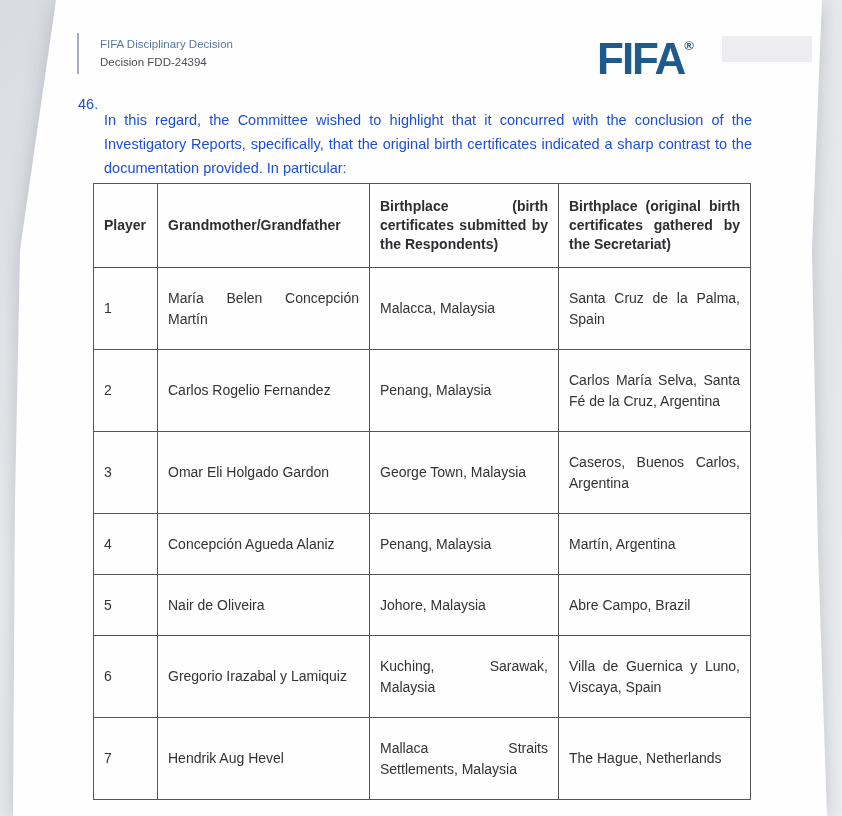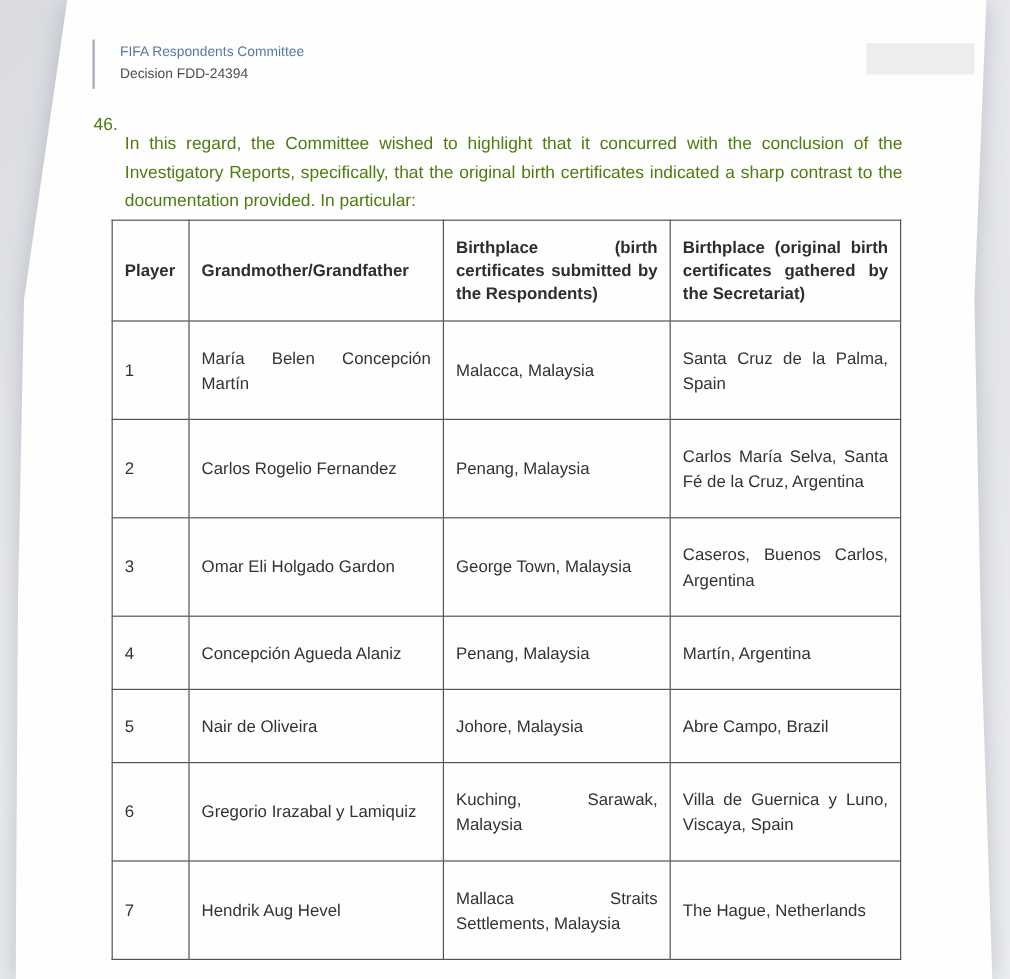--- a/index.html
+++ b/index.html
@@ -77,21 +77,21 @@
   }
   
   .para {
     position: absolute;
     left: 78px;
     top: 92px;
     width: 674px;
     display: flex;
     font-size: 14.5px;
     line-height: 24px;
-    color: #4d7c0f;
+    color: #1d4ed8;
   }
   .para .num {
     flex: none;
     width: 26px;
   }
   .para .ptext {
     flex: 1;
     text-align: justify;
     margin-top: 16px;
   }
@@ -129,23 +129,24 @@
   tr.r-tall { height: 82px; }
   tr.r-short{ height: 61px; }
 </style>
 </head>
 <body>
 
 <div class="page-wrap">
   <div class="page">
 
     <div class="header-rule"></div>
-    <div class="committee">FIFA Respondents Committee</div>
+    <div class="committee">FIFA Disciplinary Decision</div>
     <div class="decision">Decision FDD-24394</div>
     <div class="gray-band"></div>
+    <div class="fifa-logo"><span>FIFA</span><sup>®</sup></div>
 
     <div class="para">
       <span class="num">46.</span>
       <span class="ptext">In this regard, the Committee wished to highlight that it concurred with the conclusion of the Investigatory Reports, specifically, that the original birth certificates indicated a sharp contrast to the documentation provided. In particular:</span>
     </div>
 
     <table class="birth-table">
       <colgroup>
         <col class="c1">
           <col class="c2">

